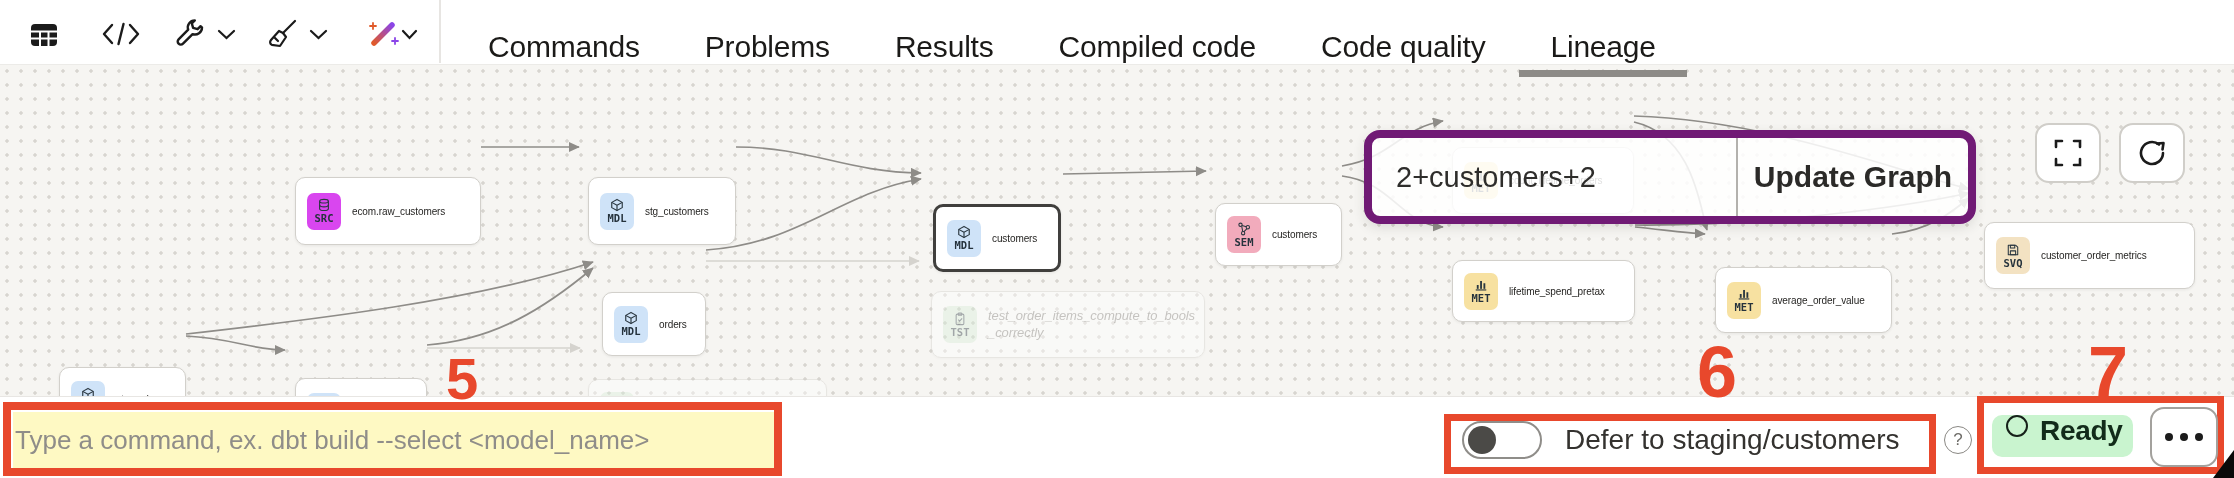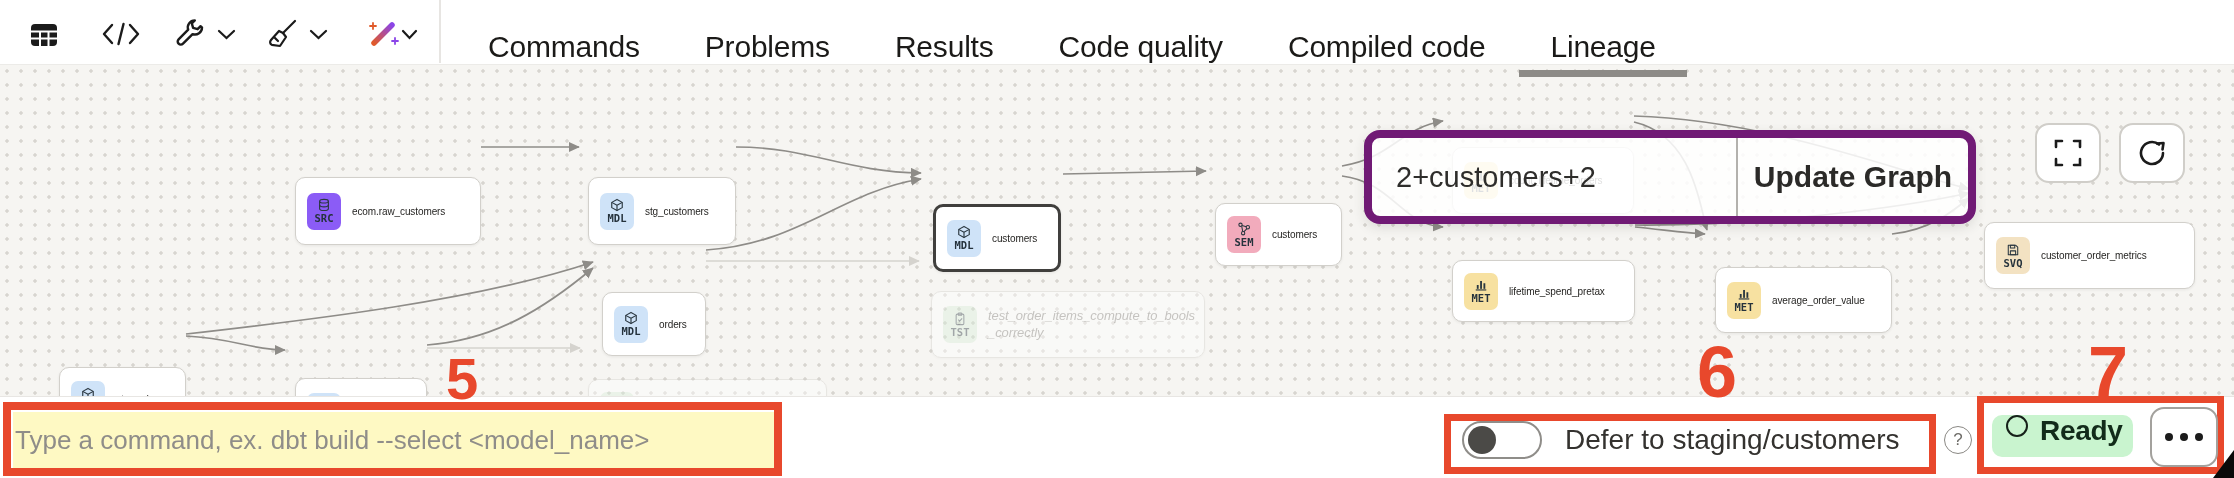--- a/index.html
+++ b/index.html
@@ -130,22 +130,22 @@
   <div class="tbtn" style="left:400px;top:27px;width:18px;height:14px;">
     <svg width="17" height="13" viewBox="0 0 17 13" fill="none" stroke="#1b1b1b" stroke-width="2.2" stroke-linecap="round">
         <polyline points="2,3 8.5,10 15,3"></polyline>
       </svg>
   </div>
   <div class="tb-divider"></div>
   <div class="tabs" id="tabs">
       <div class="tab">Commands</div>
       <div class="tab">Problems</div>
       <div class="tab">Results</div>
+      <div class="tab">Compiled code</div>
       <div class="tab">Code quality</div>
-      <div class="tab">Compiled code</div>
       <div class="tab active">Lineage</div>
     </div>
 </div>
 
 <div class="canvas"></div>
 
 <svg id="edges">
   <defs>
     <marker id="arr" markerWidth="8" markerHeight="8" refX="6" refY="3" orient="auto">
       <path d="M0 0 L6.5 3 L0 6 z" fill="#8e8c88"></path>
@@ -167,21 +167,21 @@
     <path d="M 1635 227 C 1665 230 1685 233 1705 234" fill="none" stroke="#8e8c88" stroke-width="1.7" marker-end="url(#arr)"></path>
     <path d="M 1634 116 C 1770 120 1900 172 1969 189" fill="none" stroke="#8e8c88" stroke-width="1.7" marker-end="url(#arr)"></path>
     <path d="M 1635 225 C 1760 226 1900 208 1969 193" fill="none" stroke="#8e8c88" stroke-width="1.7" marker-end="url(#arr)"></path>
     <path d="M 1892 234 C 1930 230 1952 212 1969 198" fill="none" stroke="#8e8c88" stroke-width="1.7" marker-end="url(#arr)"></path>
     <path d="M 706 261 L 919 261" fill="none" stroke="#d5d3ce" stroke-width="1.7" marker-end="url(#arrf)"></path>
     <path d="M 427 348 L 580 348" fill="none" stroke="#d5d3ce" stroke-width="1.7" marker-end="url(#arrf)"></path>
   </svg>
 
 <div id="nodes">
     <div class="node" style="left: 295px; top: 177px; width: 186px; height: 68px;">
-      <div class="badge" style="background: #8b5cf6;">
+      <div class="badge" style="background: #d946ef;">
         <svg viewBox="0 0 16 16" fill="none" stroke="currentColor" stroke-width="1.3">
           <ellipse cx="8" cy="3.6" rx="5" ry="2.1"></ellipse>
           <path d="M3 3.6v8.6c0 1.2 2.2 2.1 5 2.1s5-.9 5-2.1V3.6"></path>
           <path d="M3 8c0 1.2 2.2 2.1 5 2.1S13 9.2 13 8"></path>
         </svg>
         <span class="blabel">SRC</span>
       </div>
       <div class="nlabel">ecom.raw_customers</div>
     </div>
     <div class="node" style="left: 588px; top: 177px; width: 148px; height: 68px;">

